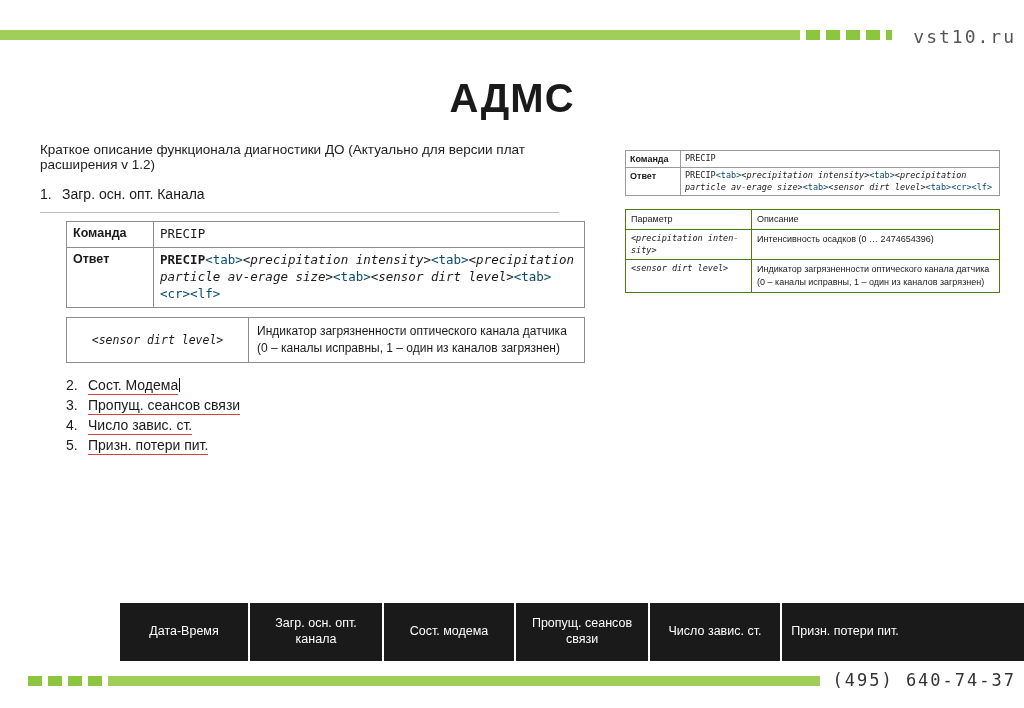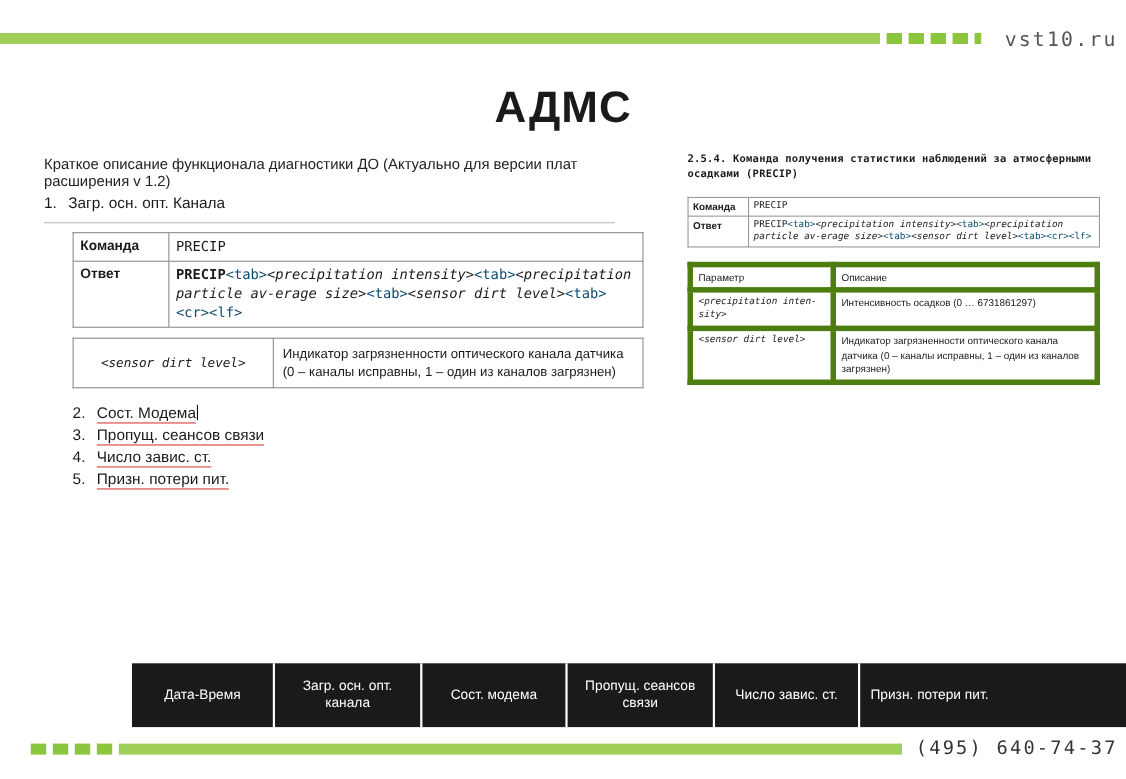--- a/index.html
+++ b/index.html
@@ -73,21 +73,21 @@
   .left-doc {
     position: absolute;
     left: 40px;
     top: 142px;
     width: 545px;
     color: #1a1a1a;
   }
   .left-heading {
     font-size: 13.5px;
     color: #222;
-    margin-bottom: 4px;
+    margin-bottom: 14px;
   }
   .ol-item {
     font-size: 14px;
     margin: 0 0 4px 0;
     padding-left: 22px;
     position: relative;
   }
   .ol-item .num {
     position: absolute;
     left: 0;
@@ -208,21 +208,21 @@
     font-size: 9px !important;
     font-weight: bold;
   }
   .rd-table2 {
     border-collapse: collapse;
     width: 375px;
     margin-top: 13px;
     table-layout: fixed;
   }
   .rd-table2 td {
-    border: 5px solid #4d7c0f;
+    border: 1px solid #4d7c0f;
     padding: 3px 5px;
     vertical-align: top;
     font-size: 9px;
     line-height: 1.4;
   }
   .rd-table2 td.p {
     width: 115px;
     font-family: "DejaVu Sans Mono", monospace;
     font-size: 8.5px;
     font-style: italic;
@@ -361,21 +361,20 @@
       <div class="ol-item">
         <span class="num">5.</span>
         <span class="spell">Призн. потери пит.</span>
       </div>
     </div>
 
   </div>
 
   <div class="right-doc">
 
-    <div class="rd-title">2.5.4. Команда получения статистики наблюдений за атмосферными осадками (PRECIP)</div>
 
     <table class="rd-table">
       <tbody>
           <tr>
         <td class="rd-lbl">Команда</td>
         <td>PRECIP</td>
       </tr>
       <tr>
         <td class="rd-lbl">Ответ</td>
         <td><span>PRECIP</span><span class="tag">&lt;tab&gt;</span><i>&lt;precipitation intensity&gt;</i><span class="tag">&lt;tab&gt;</span><i>&lt;precipitation particle av-erage size&gt;</i><span class="tag">&lt;tab&gt;</span><i>&lt;sensor dirt level&gt;</i><span class="tag">&lt;tab&gt;</span><span class="tag">&lt;cr&gt;&lt;lf&gt;</span></td>
@@ -384,21 +383,21 @@
       </table>
 
     <table class="rd-table2">
       <tbody>
           <tr>
         <td class="p hdr">Параметр</td>
         <td class="hdr">Описание</td>
       </tr>
       <tr>
         <td class="p">&lt;precipitation inten-sity&gt;</td>
-        <td>Интенсивность осадков (0 … 6731861297)</td>
+        <td>Интенсивность осадков (0 … 2474654396)</td>
       </tr>
       <tr>
         <td class="p">&lt;sensor dirt level&gt;</td>
         <td>Индикатор загрязненности оптического канала датчика (0 – каналы исправны, 1 – один из каналов загрязнен)</td>
       </tr>
     </tbody>
       </table>
 
   </div>
 

